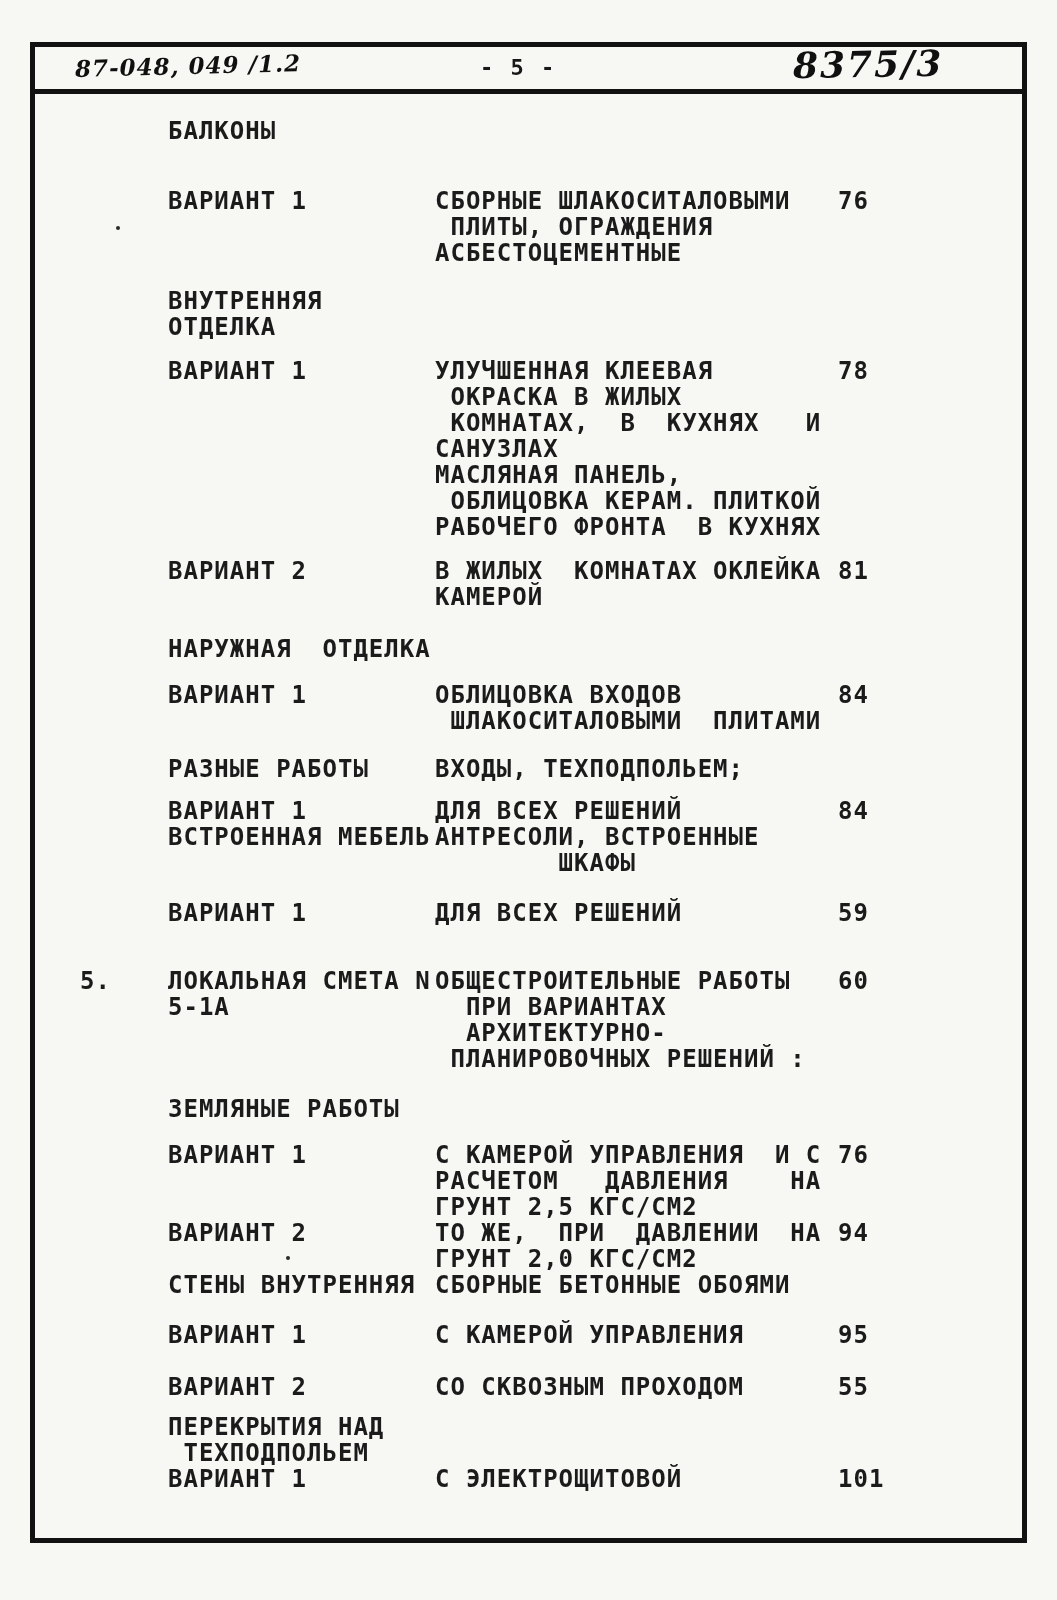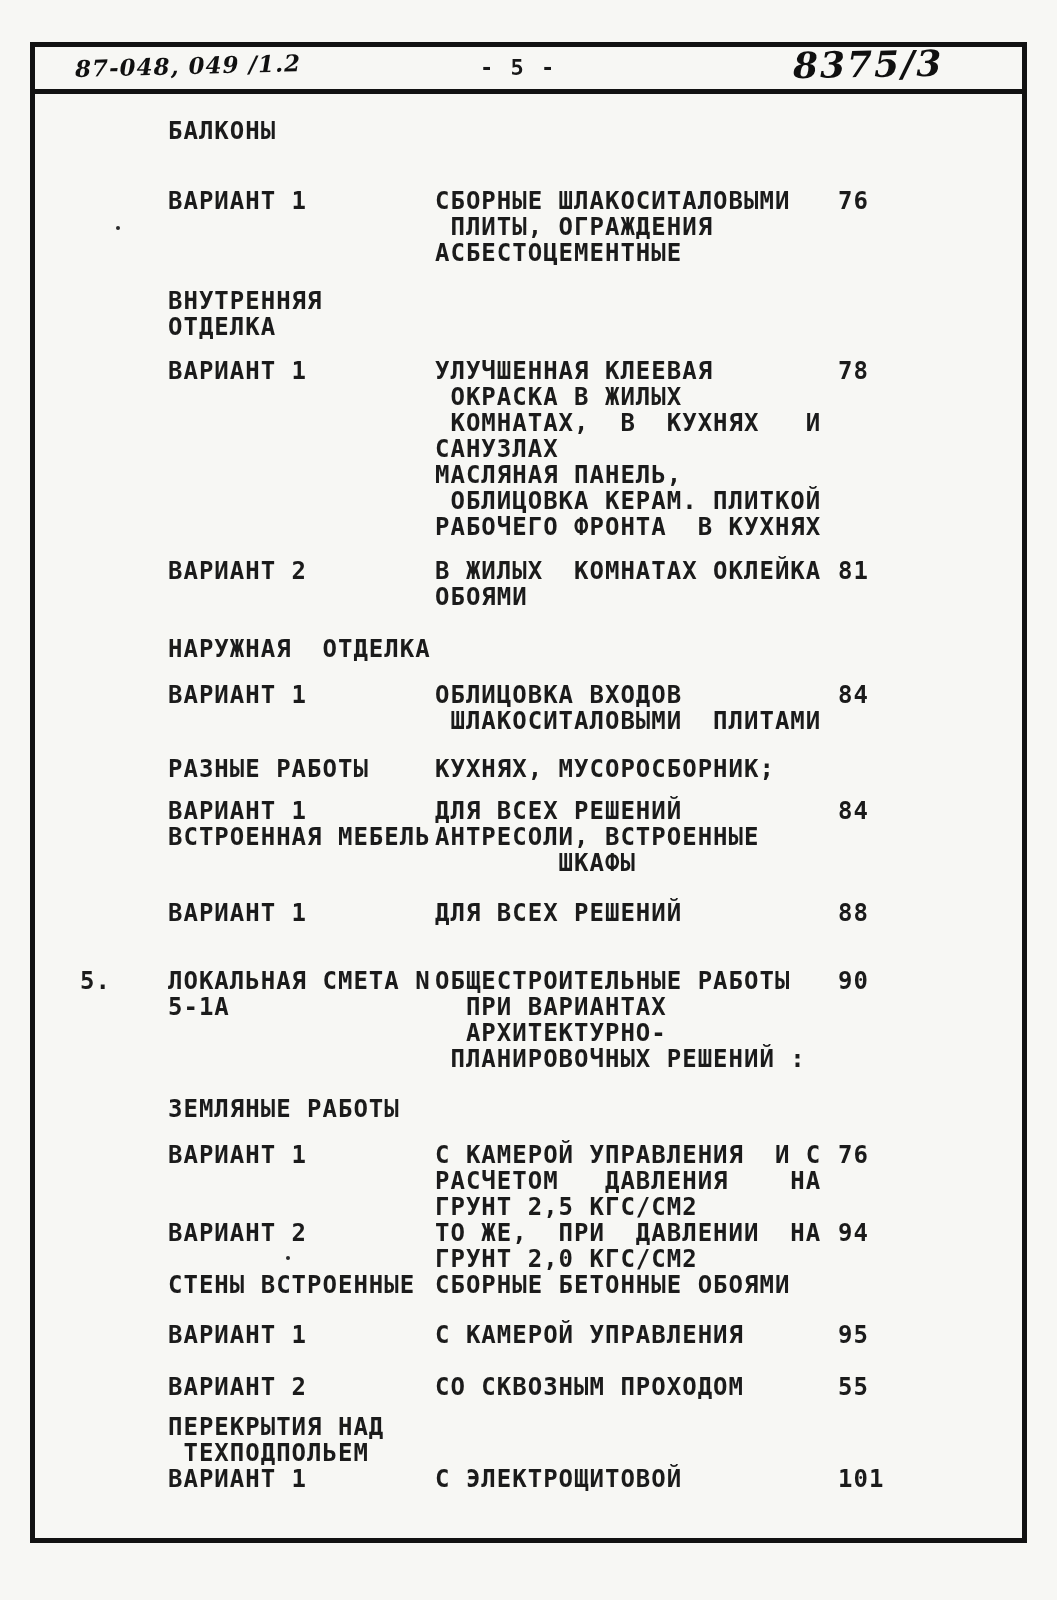--- a/index.html
+++ b/index.html
@@ -83,64 +83,64 @@
 САНУЗЛАХ
 МАСЛЯНАЯ ПАНЕЛЬ,
  ОБЛИЦОВКА КЕРАМ. ПЛИТКОЙ
 РАБОЧЕГО ФРОНТА  В КУХНЯХ</span>
     <span class="cell c3">78</span>
   </div>
 
   <div class="row" style="top:558px">
     <span class="cell c1">ВАРИАНТ 2</span>
     <span class="cell c2">В ЖИЛЫХ  КОМНАТАХ ОКЛЕЙКА
-ОБОЯМИ</span>
+КАМЕРОЙ</span>
     <span class="cell c3">81</span>
   </div>
 
   <div class="row" style="top:636px">
     <span class="cell c1">НАРУЖНАЯ  ОТДЕЛКА</span>
   </div>
 
   <div class="row" style="top:682px">
     <span class="cell c1">ВАРИАНТ 1</span>
     <span class="cell c2">ОБЛИЦОВКА ВХОДОВ
  ШЛАКОСИТАЛОВЫМИ  ПЛИТАМИ</span>
     <span class="cell c3">84</span>
   </div>
 
   <div class="row" style="top:756px">
     <span class="cell c1">РАЗНЫЕ РАБОТЫ</span>
-    <span class="cell c2">КУХНЯХ, МУСОРОСБОРНИК;</span>
+    <span class="cell c2">ВХОДЫ, ТЕХПОДПОЛЬЕМ;</span>
   </div>
 
   <div class="row" style="top:798px">
     <span class="cell c1">ВАРИАНТ 1
 ВСТРОЕННАЯ МЕБЕЛЬ</span>
     <span class="cell c2">ДЛЯ ВСЕХ РЕШЕНИЙ
 АНТРЕСОЛИ, ВСТРОЕННЫЕ
         ШКАФЫ</span>
     <span class="cell c3">84</span>
   </div>
 
   <div class="row" style="top:900px">
     <span class="cell c1">ВАРИАНТ 1</span>
     <span class="cell c2">ДЛЯ ВСЕХ РЕШЕНИЙ</span>
-    <span class="cell c3">88</span>
+    <span class="cell c3">59</span>
   </div>
 
   <div class="row" style="top:968px">
     <span class="cell c0">5.</span>
     <span class="cell c1">ЛОКАЛЬНАЯ СМЕТА N
 5-1А</span>
     <span class="cell c2">ОБЩЕСТРОИТЕЛЬНЫЕ РАБОТЫ
   ПРИ ВАРИАНТАХ
   АРХИТЕКТУРНО-
  ПЛАНИРОВОЧНЫХ РЕШЕНИЙ :</span>
-    <span class="cell c3">90</span>
+    <span class="cell c3">60</span>
   </div>
 
   <div class="row" style="top:1096px">
     <span class="cell c1">ЗЕМЛЯНЫЕ РАБОТЫ</span>
   </div>
 
   <div class="row" style="top:1142px">
     <span class="cell c1">ВАРИАНТ 1</span>
     <span class="cell c2">С КАМЕРОЙ УПРАВЛЕНИЯ  И С
 РАСЧЕТОМ   ДАВЛЕНИЯ    НА
@@ -149,21 +149,21 @@
   </div>
 
   <div class="row" style="top:1220px">
     <span class="cell c1">ВАРИАНТ 2</span>
     <span class="cell c2">ТО ЖЕ,  ПРИ  ДАВЛЕНИИ  НА
 ГРУНТ 2,0 КГС/СМ2</span>
     <span class="cell c3">94</span>
   </div>
 
   <div class="row" style="top:1272px">
-    <span class="cell c1">СТЕНЫ ВСТРОЕННЫЕ</span>
+    <span class="cell c1">СТЕНЫ ВНУТРЕННЯЯ</span>
     <span class="cell c2">СБОРНЫЕ БЕТОННЫЕ ОБОЯМИ</span>
   </div>
 
   <div class="row" style="top:1322px">
     <span class="cell c1">ВАРИАНТ 1</span>
     <span class="cell c2">С КАМЕРОЙ УПРАВЛЕНИЯ</span>
     <span class="cell c3">95</span>
   </div>
 
   <div class="row" style="top:1374px">

